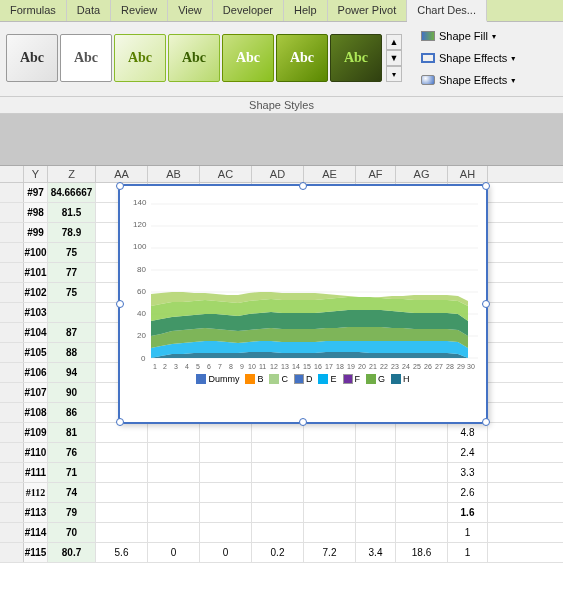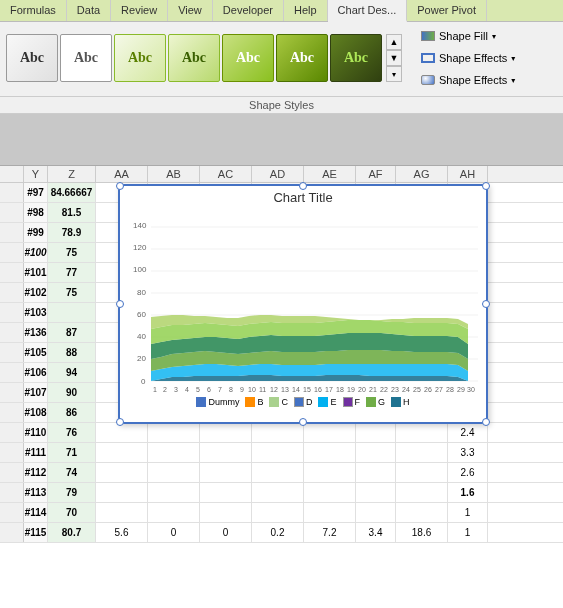--- a/index.html
+++ b/index.html
@@ -64,22 +64,22 @@
 
 <div class="ribbon">
 
   <div class="ribbon-tabs">
     <div class="ribbon-tab">Formulas</div>
     <div class="ribbon-tab">Data</div>
     <div class="ribbon-tab">Review</div>
     <div class="ribbon-tab">View</div>
     <div class="ribbon-tab">Developer</div>
     <div class="ribbon-tab">Help</div>
+    <div class="ribbon-tab">Power Pivot</div>
     <div class="ribbon-tab active">Chart Des...</div>
-    <div class="ribbon-tab">Power Pivot</div>
   </div>
 
   <div class="ribbon-content">
 
     <div class="shape-style-btn s1">
       <span style="font-family: serif; font-size:14px; color:#333;">Abc</span>
     </div>
     <div class="shape-style-btn s2">
       <span style="font-family: serif; font-size:14px; color:#555;">Abc</span>
     </div>
@@ -180,21 +180,21 @@
         <div class="cell" style="width: 52px; min-width: 52px;">0</div>
         <div class="cell" style="width: 52px; min-width: 52px;">12.6</div>
         <div class="cell" style="width: 52px; min-width: 52px;">4.8</div>
         <div class="cell" style="width: 52px; min-width: 52px;">9.8</div>
         <div class="cell" style="width: 40px; min-width: 40px;">7.6</div>
         <div class="cell" style="width: 52px; min-width: 52px;">10.2</div>
         <div class="cell" style="width: 40px; min-width: 40px;">4.8</div>
       </div>
       <div class="row">
         <div class="cell row-header" style="width: 24px; min-width: 24px;"></div>
-        <div class="cell id-cell" style="width: 24px; min-width: 24px; font-style: italic;">#100</div>
+        <div class="cell id-cell" style="width: 24px; min-width: 24px;">#100</div>
         <div class="cell dummy-cell" style="width: 48px; min-width: 48px;">75</div>
         <div class="cell" style="width: 52px; min-width: 52px;"></div>
         <div class="cell" style="width: 52px; min-width: 52px;"></div>
         <div class="cell" style="width: 52px; min-width: 52px;"></div>
         <div class="cell" style="width: 52px; min-width: 52px;"></div>
         <div class="cell" style="width: 52px; min-width: 52px;"></div>
         <div class="cell" style="width: 40px; min-width: 40px;"></div>
         <div class="cell" style="width: 52px; min-width: 52px;"></div>
         <div class="cell" style="width: 40px; min-width: 40px;">4.8</div>
       </div>
@@ -232,21 +232,21 @@
         <div class="cell" style="width: 52px; min-width: 52px;"></div>
         <div class="cell" style="width: 52px; min-width: 52px;"></div>
         <div class="cell" style="width: 52px; min-width: 52px;"></div>
         <div class="cell" style="width: 52px; min-width: 52px;"></div>
         <div class="cell" style="width: 40px; min-width: 40px;"></div>
         <div class="cell" style="width: 52px; min-width: 52px;"></div>
         <div class="cell" style="width: 40px; min-width: 40px;"></div>
       </div>
       <div class="row">
         <div class="cell row-header" style="width: 24px; min-width: 24px;"></div>
-        <div class="cell id-cell" style="width: 24px; min-width: 24px;">#136</div>
+        <div class="cell id-cell" style="width: 24px; min-width: 24px;">#104</div>
         <div class="cell dummy-cell" style="width: 48px; min-width: 48px;">87</div>
         <div class="cell" style="width: 52px; min-width: 52px;"></div>
         <div class="cell" style="width: 52px; min-width: 52px;"></div>
         <div class="cell" style="width: 52px; min-width: 52px;"></div>
         <div class="cell" style="width: 52px; min-width: 52px;"></div>
         <div class="cell" style="width: 52px; min-width: 52px;"></div>
         <div class="cell" style="width: 40px; min-width: 40px;"></div>
         <div class="cell" style="width: 52px; min-width: 52px;"></div>
         <div class="cell" style="width: 40px; min-width: 40px;">0</div>
       </div>
@@ -297,20 +297,33 @@
         <div class="cell" style="width: 52px; min-width: 52px;"></div>
         <div class="cell" style="width: 52px; min-width: 52px;"></div>
         <div class="cell" style="width: 52px; min-width: 52px;"></div>
         <div class="cell" style="width: 52px; min-width: 52px;"></div>
         <div class="cell" style="width: 40px; min-width: 40px;"></div>
         <div class="cell" style="width: 52px; min-width: 52px;"></div>
         <div class="cell" style="width: 40px; min-width: 40px;">4.2</div>
       </div>
       <div class="row">
         <div class="cell row-header" style="width: 24px; min-width: 24px;"></div>
+        <div class="cell id-cell" style="width: 24px; min-width: 24px;">#109</div>
+        <div class="cell dummy-cell" style="width: 48px; min-width: 48px;">81</div>
+        <div class="cell" style="width: 52px; min-width: 52px;"></div>
+        <div class="cell" style="width: 52px; min-width: 52px;"></div>
+        <div class="cell" style="width: 52px; min-width: 52px;"></div>
+        <div class="cell" style="width: 52px; min-width: 52px;"></div>
+        <div class="cell" style="width: 52px; min-width: 52px;"></div>
+        <div class="cell" style="width: 40px; min-width: 40px;"></div>
+        <div class="cell" style="width: 52px; min-width: 52px;"></div>
+        <div class="cell" style="width: 40px; min-width: 40px;">4.8</div>
+      </div>
+      <div class="row">
+        <div class="cell row-header" style="width: 24px; min-width: 24px;"></div>
         <div class="cell id-cell" style="width: 24px; min-width: 24px;">#110</div>
         <div class="cell dummy-cell" style="width: 48px; min-width: 48px;">76</div>
         <div class="cell" style="width: 52px; min-width: 52px;"></div>
         <div class="cell" style="width: 52px; min-width: 52px;"></div>
         <div class="cell" style="width: 52px; min-width: 52px;"></div>
         <div class="cell" style="width: 52px; min-width: 52px;"></div>
         <div class="cell" style="width: 52px; min-width: 52px;"></div>
         <div class="cell" style="width: 40px; min-width: 40px;"></div>
         <div class="cell" style="width: 52px; min-width: 52px;"></div>
         <div class="cell" style="width: 40px; min-width: 40px;">2.4</div>
@@ -323,21 +336,21 @@
         <div class="cell" style="width: 52px; min-width: 52px;"></div>
         <div class="cell" style="width: 52px; min-width: 52px;"></div>
         <div class="cell" style="width: 52px; min-width: 52px;"></div>
         <div class="cell" style="width: 52px; min-width: 52px;"></div>
         <div class="cell" style="width: 40px; min-width: 40px;"></div>
         <div class="cell" style="width: 52px; min-width: 52px;"></div>
         <div class="cell" style="width: 40px; min-width: 40px;">3.3</div>
       </div>
       <div class="row">
         <div class="cell row-header" style="width: 24px; min-width: 24px;"></div>
-        <div class="cell id-cell" style="width: 24px; min-width: 24px;">#112</div>
+        <div class="cell id-cell" style="width: 24px; min-width: 24px; font-family: Liberation Serif, serif;">#112</div>
         <div class="cell dummy-cell" style="width: 48px; min-width: 48px;">74</div>
         <div class="cell" style="width: 52px; min-width: 52px;"></div>
         <div class="cell" style="width: 52px; min-width: 52px;"></div>
         <div class="cell" style="width: 52px; min-width: 52px;"></div>
         <div class="cell" style="width: 52px; min-width: 52px;"></div>
         <div class="cell" style="width: 52px; min-width: 52px;"></div>
         <div class="cell" style="width: 40px; min-width: 40px;"></div>
         <div class="cell" style="width: 52px; min-width: 52px;"></div>
         <div class="cell" style="width: 40px; min-width: 40px;">2.6</div>
       </div>
@@ -386,21 +399,20 @@
 
     <div class="resize-handle" style="top:-4px; left:-4px;"></div>
     <div class="resize-handle" style="top:-4px; left:50%; transform:translateX(-50%);"></div>
     <div class="resize-handle" style="top:-4px; right:-4px;"></div>
     <div class="resize-handle" style="top:50%; left:-4px; transform:translateY(-50%);"></div>
     <div class="resize-handle" style="top:50%; right:-4px; transform:translateY(-50%);"></div>
     <div class="resize-handle" style="bottom:-4px; left:-4px;"></div>
     <div class="resize-handle" style="bottom:-4px; left:50%; transform:translateX(-50%);"></div>
     <div class="resize-handle" style="bottom:-4px; right:-4px;"></div>
 
-    <div class="chart-title">Chart Title</div>
 
     <svg width="360" height="185" style="display:block; margin:0 auto;">
 
       <text x="18" y="175" font-size="8" fill="#666">0</text>
       <text x="14" y="152" font-size="8" fill="#666">20</text>
       <text x="14" y="130" font-size="8" fill="#666">40</text>
       <text x="14" y="108" font-size="8" fill="#666">60</text>
       <text x="14" y="86" font-size="8" fill="#666">80</text>
       <text x="10" y="63" font-size="8" fill="#666">100</text>
       <text x="10" y="41" font-size="8" fill="#666">120</text>

